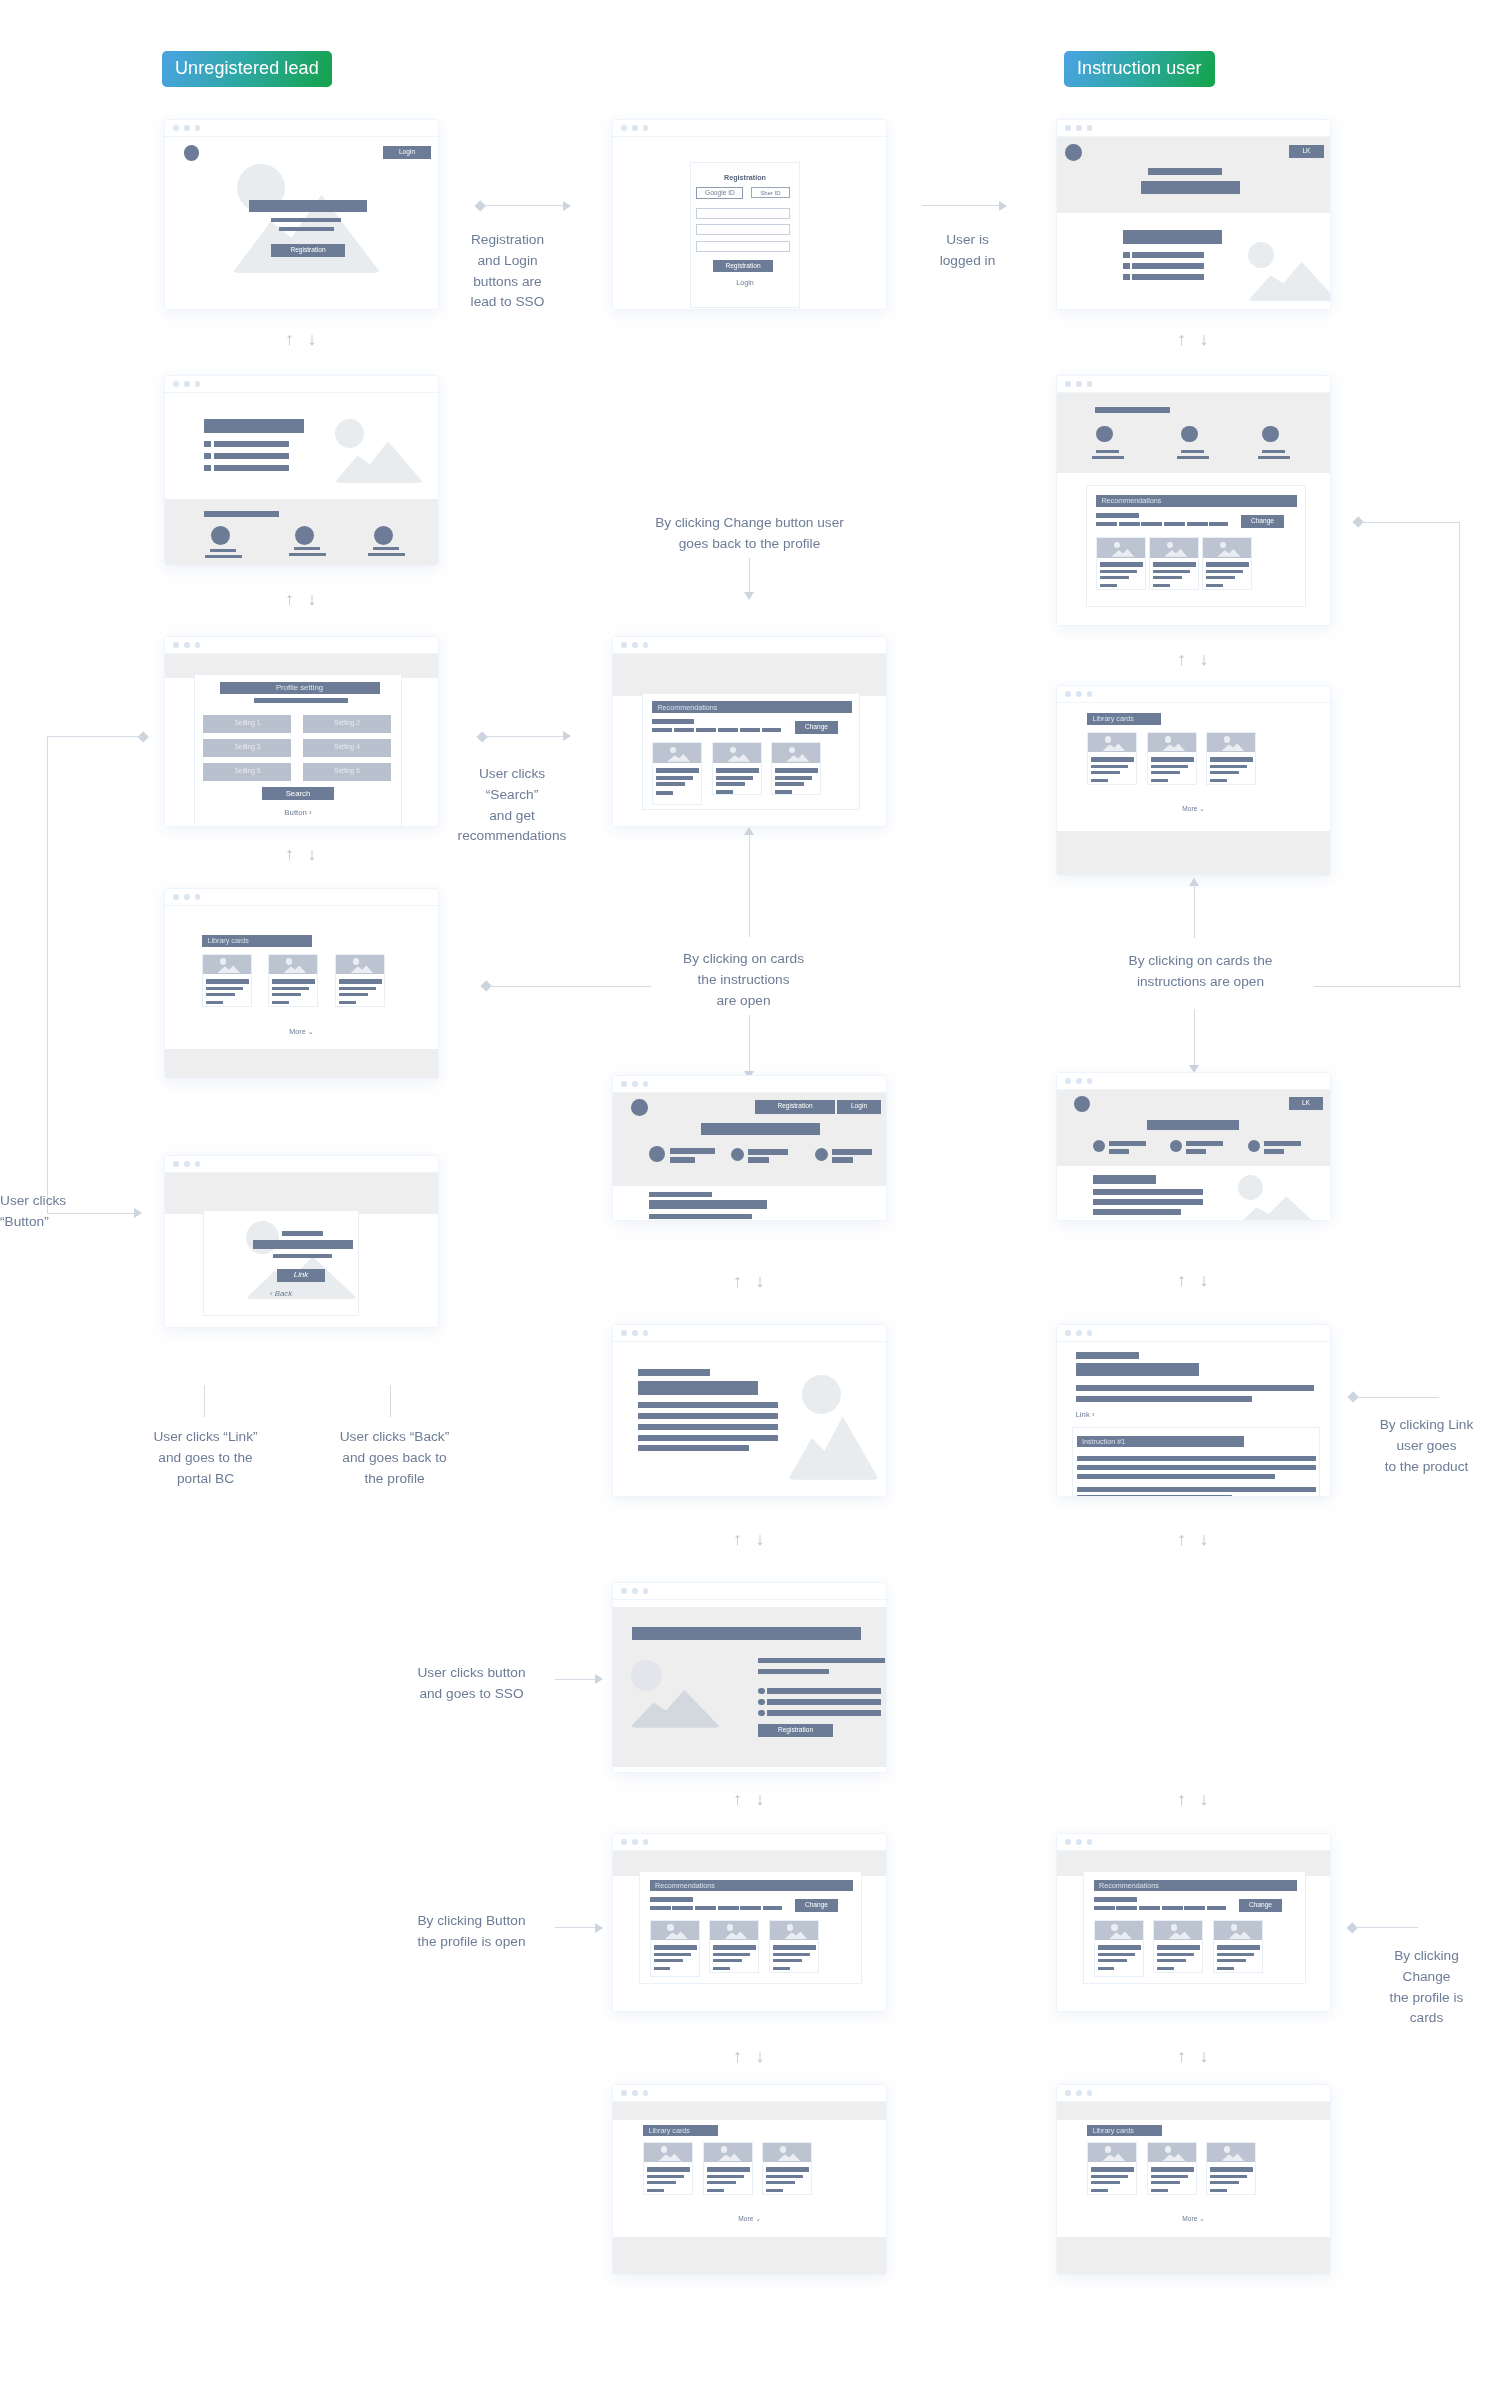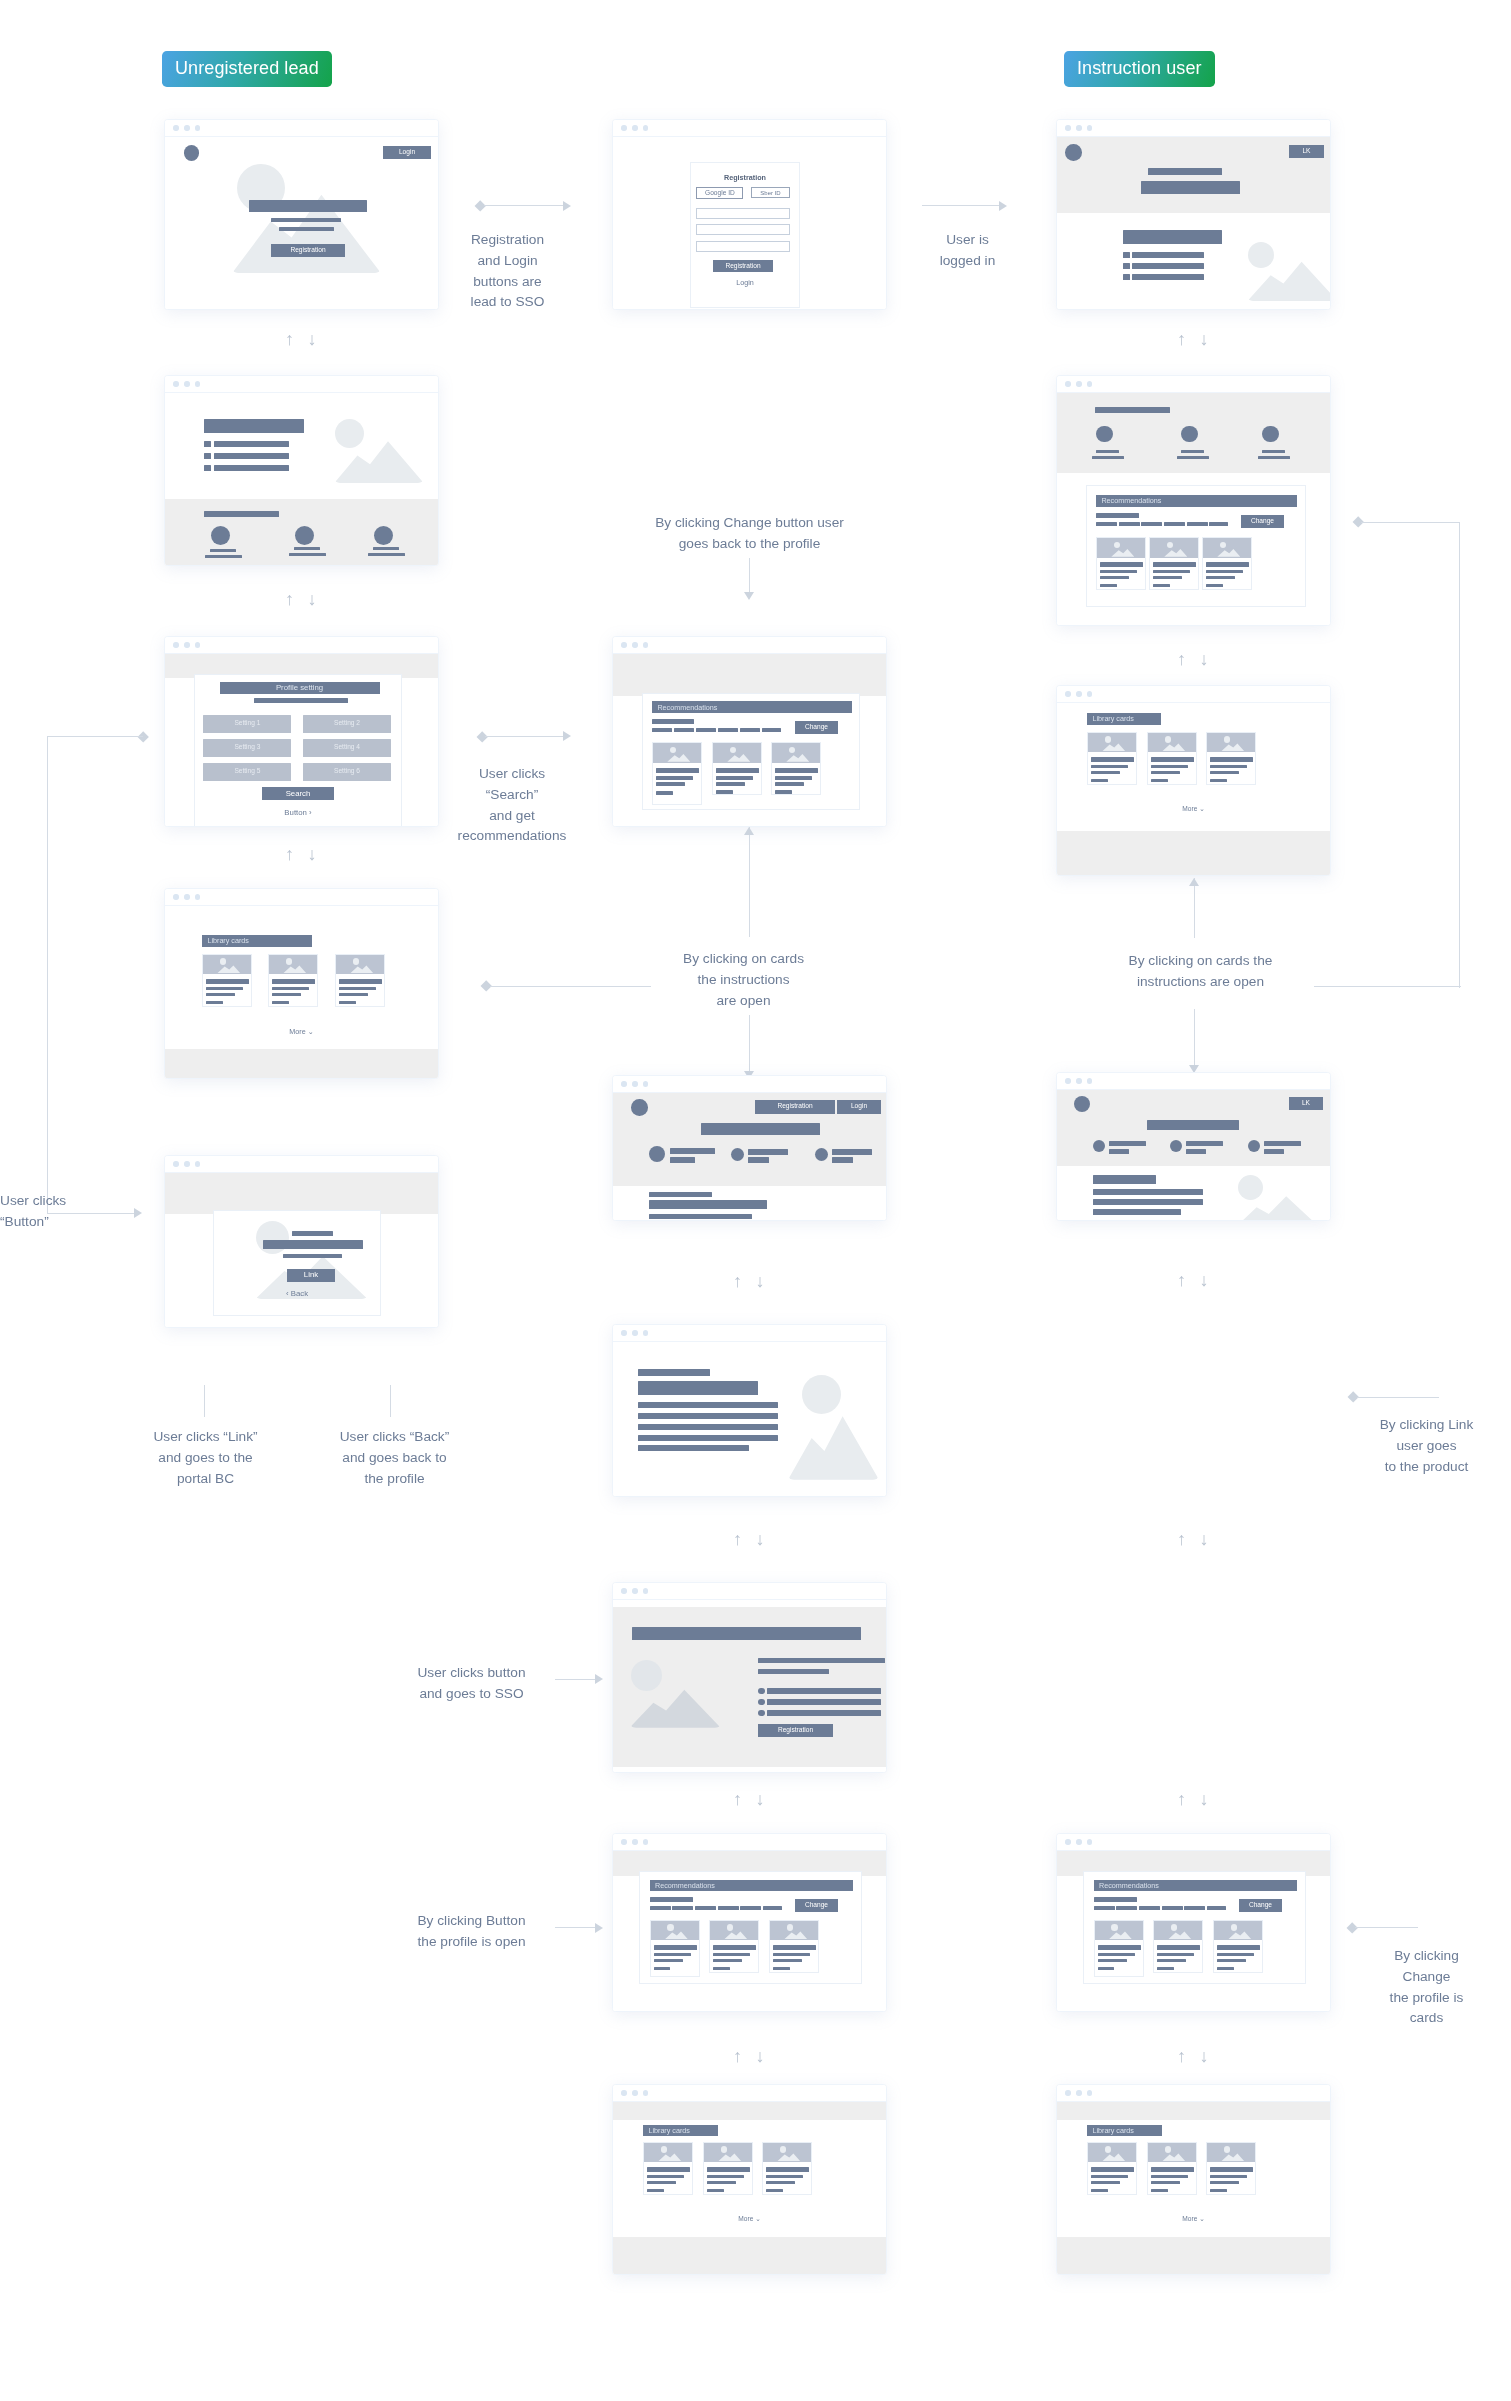--- a/index.html
+++ b/index.html
@@ -530,21 +530,21 @@
   <div class="arrD" style="left:1189px; top:1065px;"></div>
 
   <div class="win" style="left:164px; top:1155px; width:275px; height:173px;">
     <div class="titlebar">
       <span class="dot"></span>
       <span class="dot"></span>
       <span class="dot"></span>
     </div>
     <div class="body">
       <div class="strip" style="top:0; height:41px;"></div>
-      <div class="panel" style="left:48px; top:37px; width:168px; height:106px;">
+      <div class="panel" style="left:38px; top:37px; width:156px; height:106px;font-style:italic;">
         <div class="ph" style="left:41px; top:10.7px; width:113px; height:78px;">
           <div class="sun" style="left:1.2px; top:0px; width:33px; height:33px;"></div>
           <div class="mt" style="left:0; top:29px; width:113px; height:49px;"></div>
         </div>
         <div class="bar" style="left:78px; top:20px; width:41px; height:5.4px;"></div>
         <div class="bar" style="left:49px; top:29px; width:100px; height:9px;"></div>
         <div class="bar" style="left:69px; top:43px; width:59px; height:4.8px;"></div>
         <div class="btn" style="left:73px; top:58px; width:48px; height:13px; font-size:7.8px;">Link</div>
         <div style="position:absolute; left:0; top:78px; width:100%; text-align:center; font-size:7.8px; color:#6c7c96;">‹ Back</div>
       </div>
@@ -640,20 +640,42 @@
       <div class="bar" style="left:24.5px; top:82px; width:140px; height:6px;"></div>
       <div class="bar" style="left:24.5px; top:93px; width:140px; height:6px;"></div>
       <div class="bar" style="left:24.5px; top:103px; width:111px; height:6px;"></div>
       <div class="ph" style="left:175px; top:33px; width:91px; height:105px;">
         <div class="sun" style="left:14.3px; top:0px; width:39px; height:39px;"></div>
         <div class="mt" style="left:0; top:33px; width:91px; height:72px;"></div>
       </div>
     </div>
   </div>
 
+  <div class="win" style="left:1056px; top:1324px; width:275px; height:173px;">
+    <div class="titlebar">
+      <span class="dot"></span>
+      <span class="dot"></span>
+      <span class="dot"></span>
+    </div>
+    <div class="body">
+      <div class="bar" style="left:18.5px; top:10.7px; width:63px; height:6.6px;"></div>
+      <div class="bar" style="left:18.5px; top:21px; width:123px; height:13px;"></div>
+      <div class="bar" style="left:18.5px; top:43px; width:238px; height:6px;"></div>
+      <div class="bar" style="left:18.5px; top:54px; width:176px; height:6px;"></div>
+      <div class="lnk" style="left:18.5px; top:69px; font-size:7.8px;">Link ›</div>
+      <div class="panel" style="left:15px; top:85px; width:248px; height:87px;">
+        <div class="btnHead" style="left:3.6px; top:8.4px; width:167px; height:11.3px;">Instruction #1</div>
+        <div class="bar" style="left:3.6px; top:28px; width:239px; height:5.4px;"></div>
+        <div class="bar" style="left:3.6px; top:37px; width:239px; height:5.4px;"></div>
+        <div class="bar" style="left:3.6px; top:46px; width:198px; height:5.4px;"></div>
+        <div class="bar" style="left:3.6px; top:59px; width:239px; height:5.4px;"></div>
+        <div class="bar" style="left:3.6px; top:67px; width:155px; height:5.4px;"></div>
+      </div>
+    </div>
+  </div>
 
   <div class="dia" style="left:1349px; top:1393px;"></div>
   <div class="hline" style="left:1357px; top:1397px; width:82px;"></div>
   <div class="note" style="left:1343px; top:1415px; width:167px; white-space:pre-line;">By clicking Link
 user goes
 to the product</div>
 
   <div class="updown" style="left:733px; top:1530px;">↑ ↓</div>
 
   <div class="updown" style="left:1177px; top:1530px;">↑ ↓</div>

